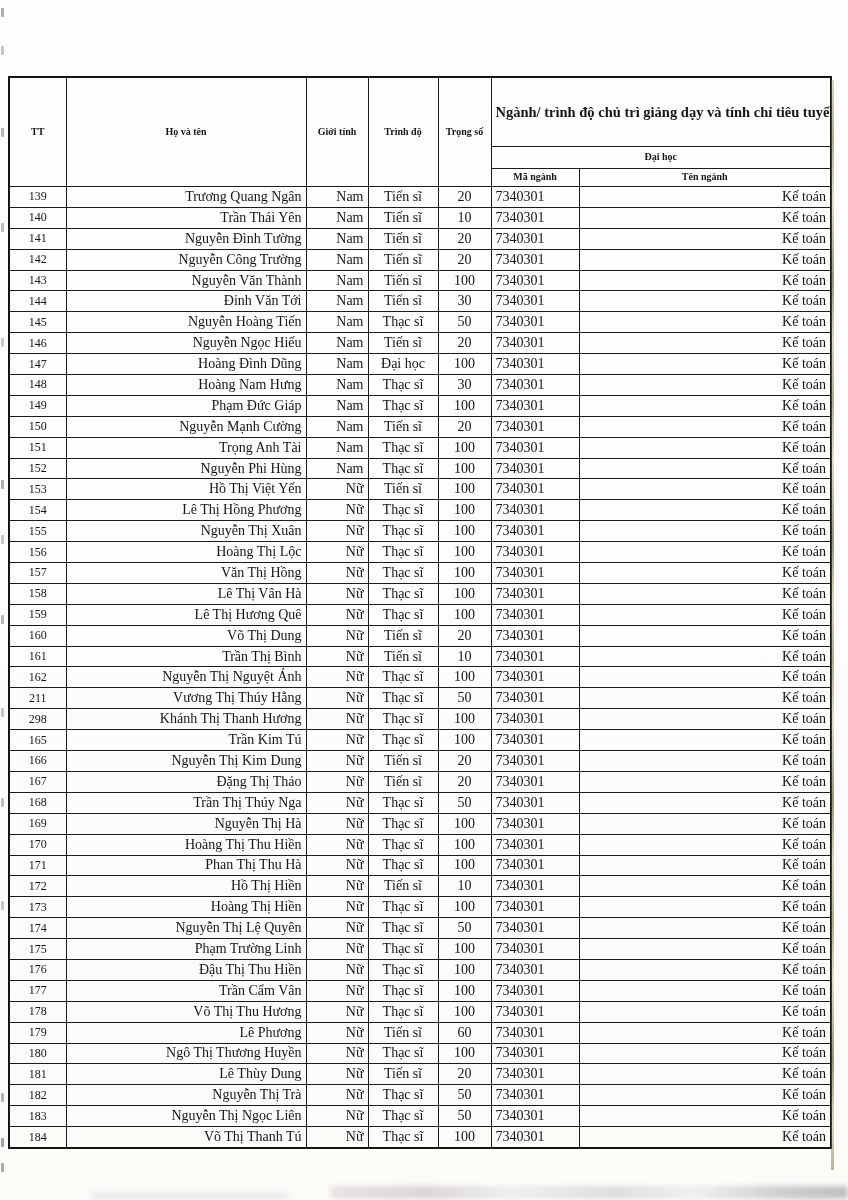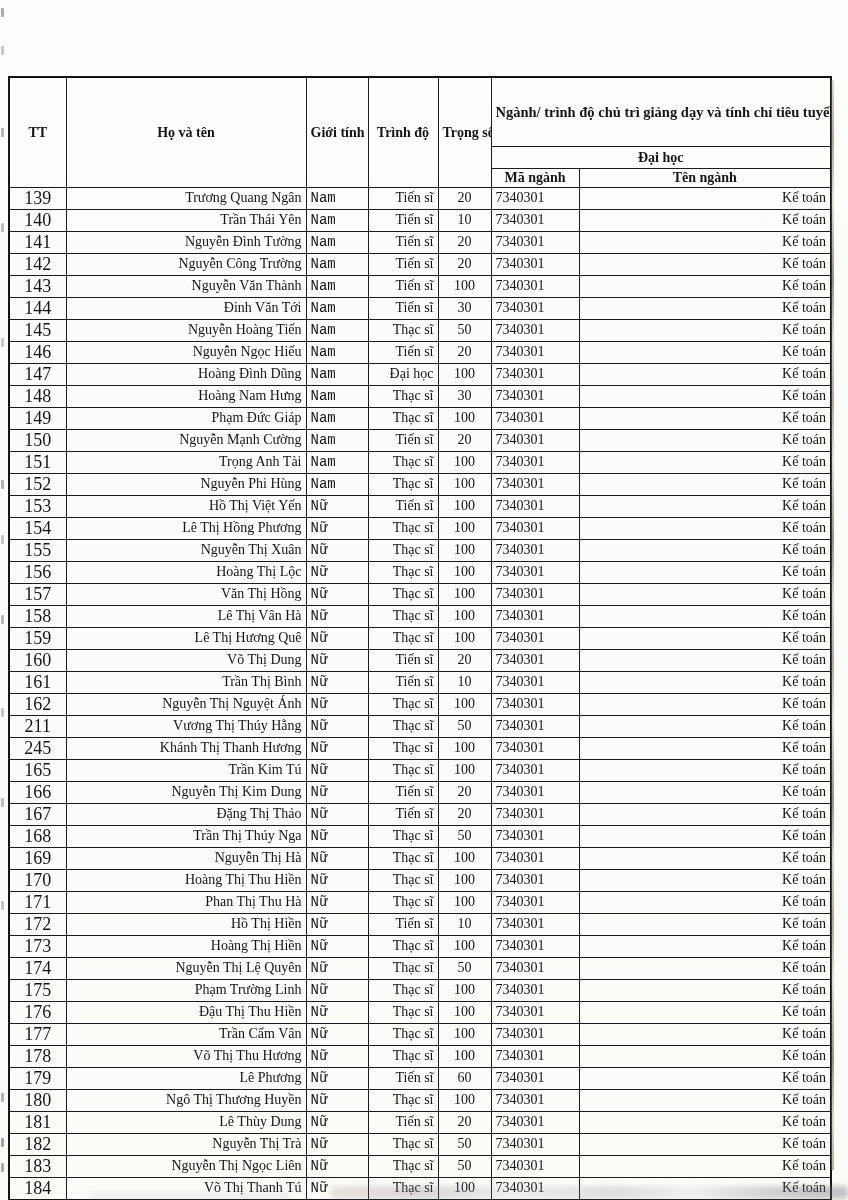--- a/index.html
+++ b/index.html
@@ -24,38 +24,38 @@
   }
   table.roster th, table.roster td{
     border:1.4px solid #1b1b1b;
     padding:0 4px;
     overflow:hidden;
     white-space:nowrap;
   }
   table.roster{border:2.2px solid #141414;}
   thead th{
     font-weight:bold;
-    font-size:14px;
+    font-size:10px;
     text-align:center;
     vertical-align:middle;
     white-space:normal;
     line-height:1.25;
   }
   th.h-group{height:68px;font-size:14.5px;padding:0 28px;}
   th.h-level{height:21px;}
   th.h-sub{height:17px;}
   tbody td{
     height:19.9px;
     font-size:14px;
     vertical-align:middle;
   }
-  td.c-tt{text-align:center;font-size:18px;}
+  td.c-tt{text-align:center;font-size:12px;}
   td.c-name{text-align:right;padding-left:6px;}
-  td.c-gender{text-align:left;padding-left:5px;font-family:Liberation Mono, monospace;}
-  td.c-degree{text-align:right;padding-left:5px;}
+  td.c-gender{text-align:right;padding-left:5px;}
+  td.c-degree{text-align:center;padding-left:5px;}
   td.c-weight{text-align:center;padding-right:4px;}
   td.c-code{text-align:left;}
   td.c-major{text-align:right;padding-left:6px;}
   
   .left-marks{
     position:absolute;left:1px;top:8px;width:3px;height:9px;
     background:rgba(70,70,72,.45);border-radius:1px;
     box-shadow:
       0 38px 0 rgba(70,70,72,.30),
       0 120px 0 rgba(70,70,72,.40),
@@ -347,21 +347,21 @@
         <tr>
       <td class="c-tt">211</td>
       <td class="c-name">Vương Thị Thúy Hằng</td>
       <td class="c-gender">Nữ</td>
       <td class="c-degree">Thạc sĩ</td>
       <td class="c-weight">50</td>
       <td class="c-code">7340301</td>
       <td class="c-major">Kế toán</td>
     </tr>
         <tr>
-      <td class="c-tt">245</td>
+      <td class="c-tt">298</td>
       <td class="c-name">Khánh Thị Thanh Hương</td>
       <td class="c-gender">Nữ</td>
       <td class="c-degree">Thạc sĩ</td>
       <td class="c-weight">100</td>
       <td class="c-code">7340301</td>
       <td class="c-major">Kế toán</td>
     </tr>
         <tr>
       <td class="c-tt">165</td>
       <td class="c-name">Trần Kim Tú</td>

